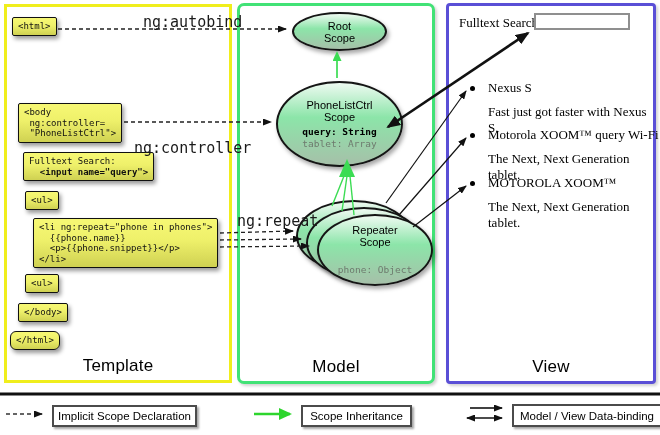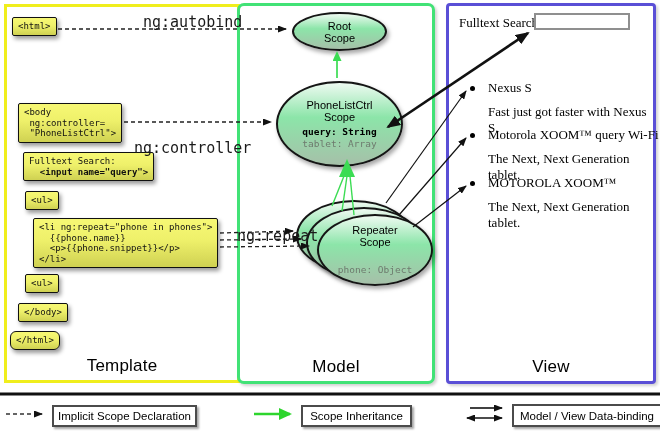--- a/index.html
+++ b/index.html
@@ -1,21 +1,21 @@
 <!DOCTYPE html>
 <html><head>
 <meta charset="utf-8">
 <style>
   html,body{margin:0;padding:0;background:#fff;}
   #canvas{position:relative;width:660px;height:435px;background:#fff;overflow:hidden;
           font-family:"Liberation Sans",sans-serif;}
 
   
   .col{position:absolute;background:#fff;}
-  .col-template{left:4px;top:4px;width:222px;height:373px;border:3px solid #f0ee1c;padding-left:8px;}
+  .col-template{left:4px;top:4px;width:222px;height:373px;border:3px solid #f0ee1c;}
   .col-model{left:237px;top:3px;width:192px;height:375px;border:3px solid #41e276;
              border-radius:7px;box-shadow:2px 2px 3px rgba(0,0,0,0.18);}
   .col-view{left:446px;top:3px;width:204px;height:375px;border:3px solid #5a4fd6;
             border-radius:4px;box-shadow:2px 2px 3px rgba(0,0,0,0.18);}
   .col-title{position:absolute;bottom:4px;left:0;width:100%;text-align:center;
              font-size:17px;color:#000;letter-spacing:0.2px;}
 
   
   .code-box{position:absolute;z-index:2;white-space:pre;
             font-family:"DejaVu Sans Mono",monospace;font-size:9px;line-height:10.5px;
@@ -93,21 +93,21 @@
 &lt;/li&gt;</div>
 
   <div class="code-box" style="left:25px;top:274px;">&lt;ul&gt;</div>
 
   <div class="code-box" style="left:18px;top:303px;">&lt;/body&gt;</div>
 
   <div class="code-box" style="left:10px;top:331px;border-radius:6px;">&lt;/html&gt;</div>
 
   <div class="conn-label" style="left:143px;top:13px;">ng:autobind</div>
   <div class="conn-label" style="left:134px;top:106px;margin-top:33px;">ng:controller</div>
-  <div class="conn-label" style="left:237px;top:227px;">ng:repeat</div>
+  <div class="conn-label" style="left:237px;top:212px;">ng:repeat</div>
 
   <div class="ellipse" style="left:292px;top:12px;width:91px;height:35px;">
     <div class="scope-title">Root
 Scope</div>
   </div>
 
   <div class="ellipse" style="left:276px;top:81px;width:123px;height:82px;">
     <div class="scope-title">PhoneListCtrl
 Scope</div>
     <div class="scope-prop prop-bold" style="margin-top:3px;">query: String</div>

